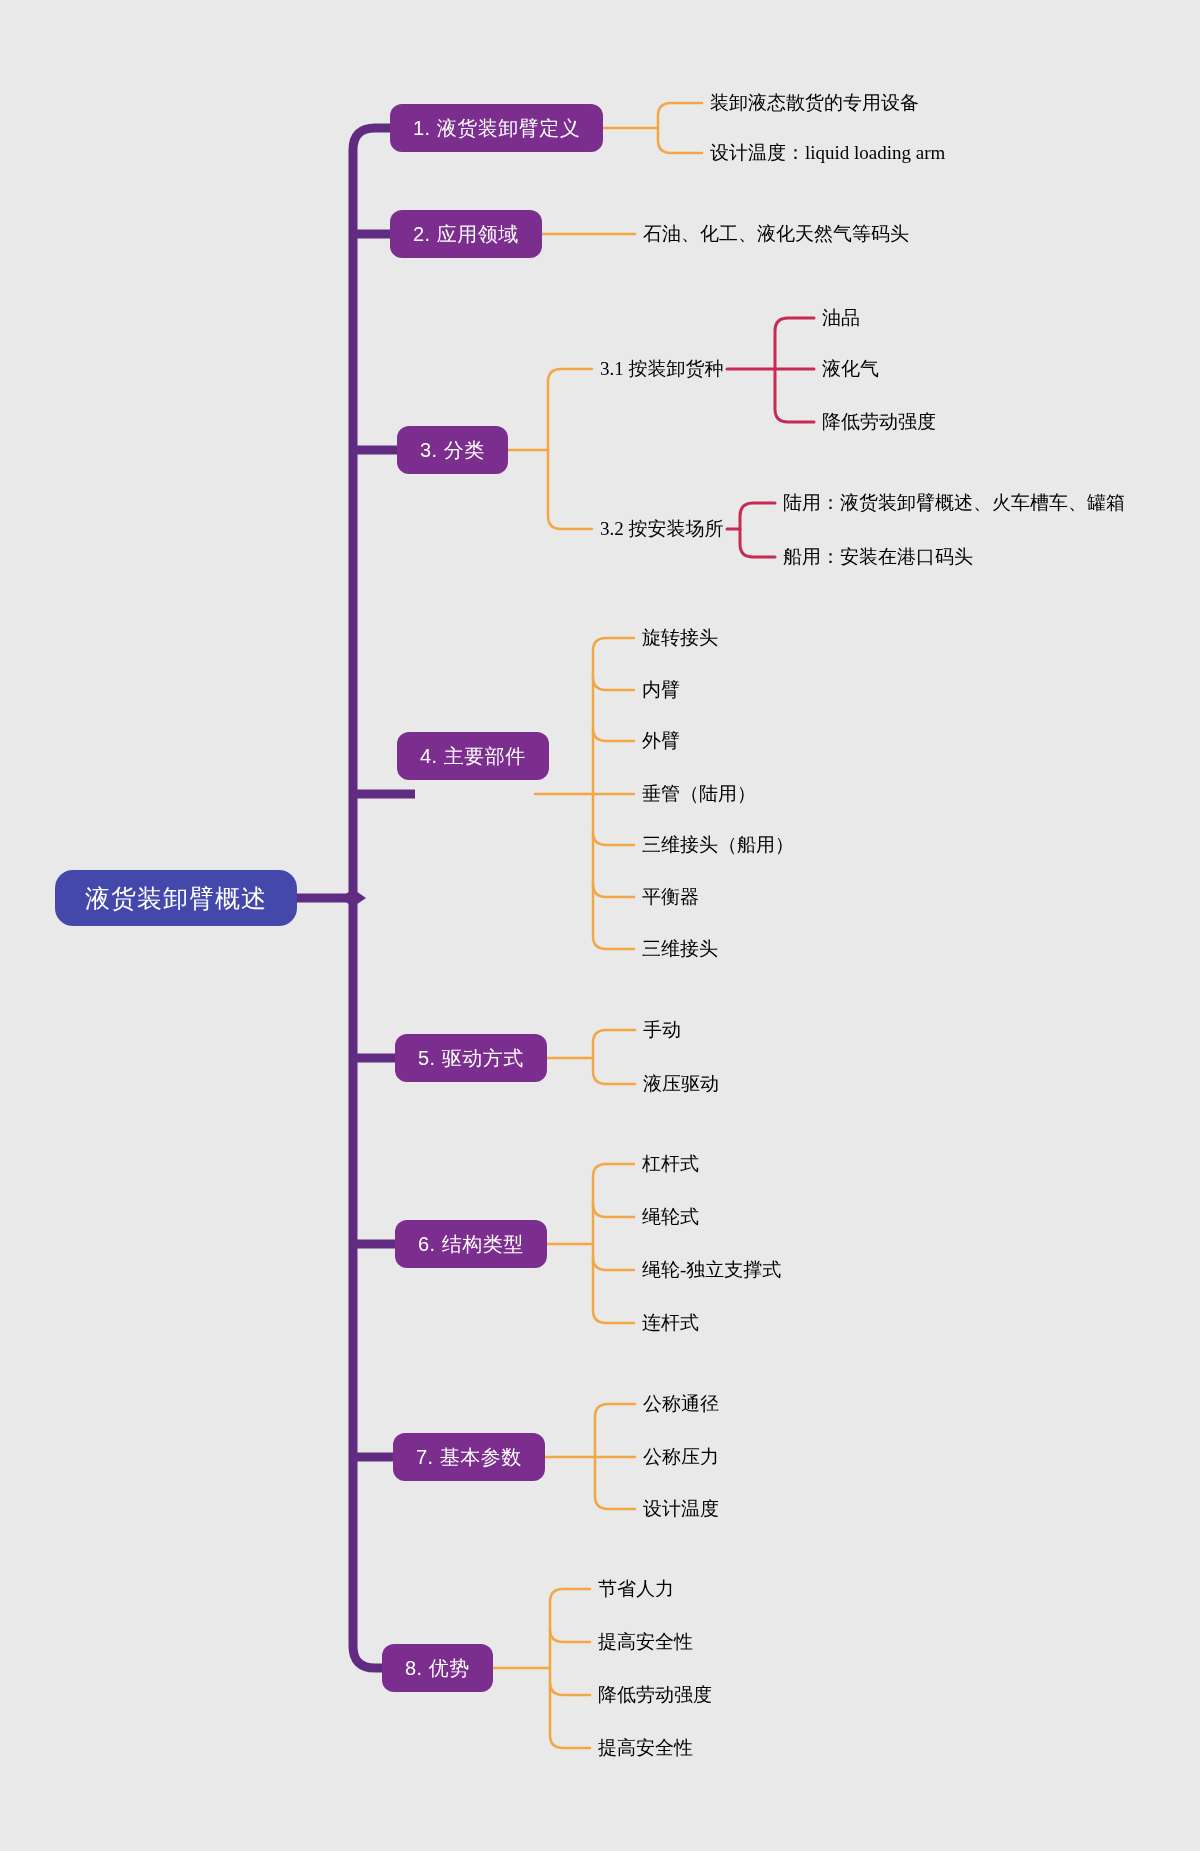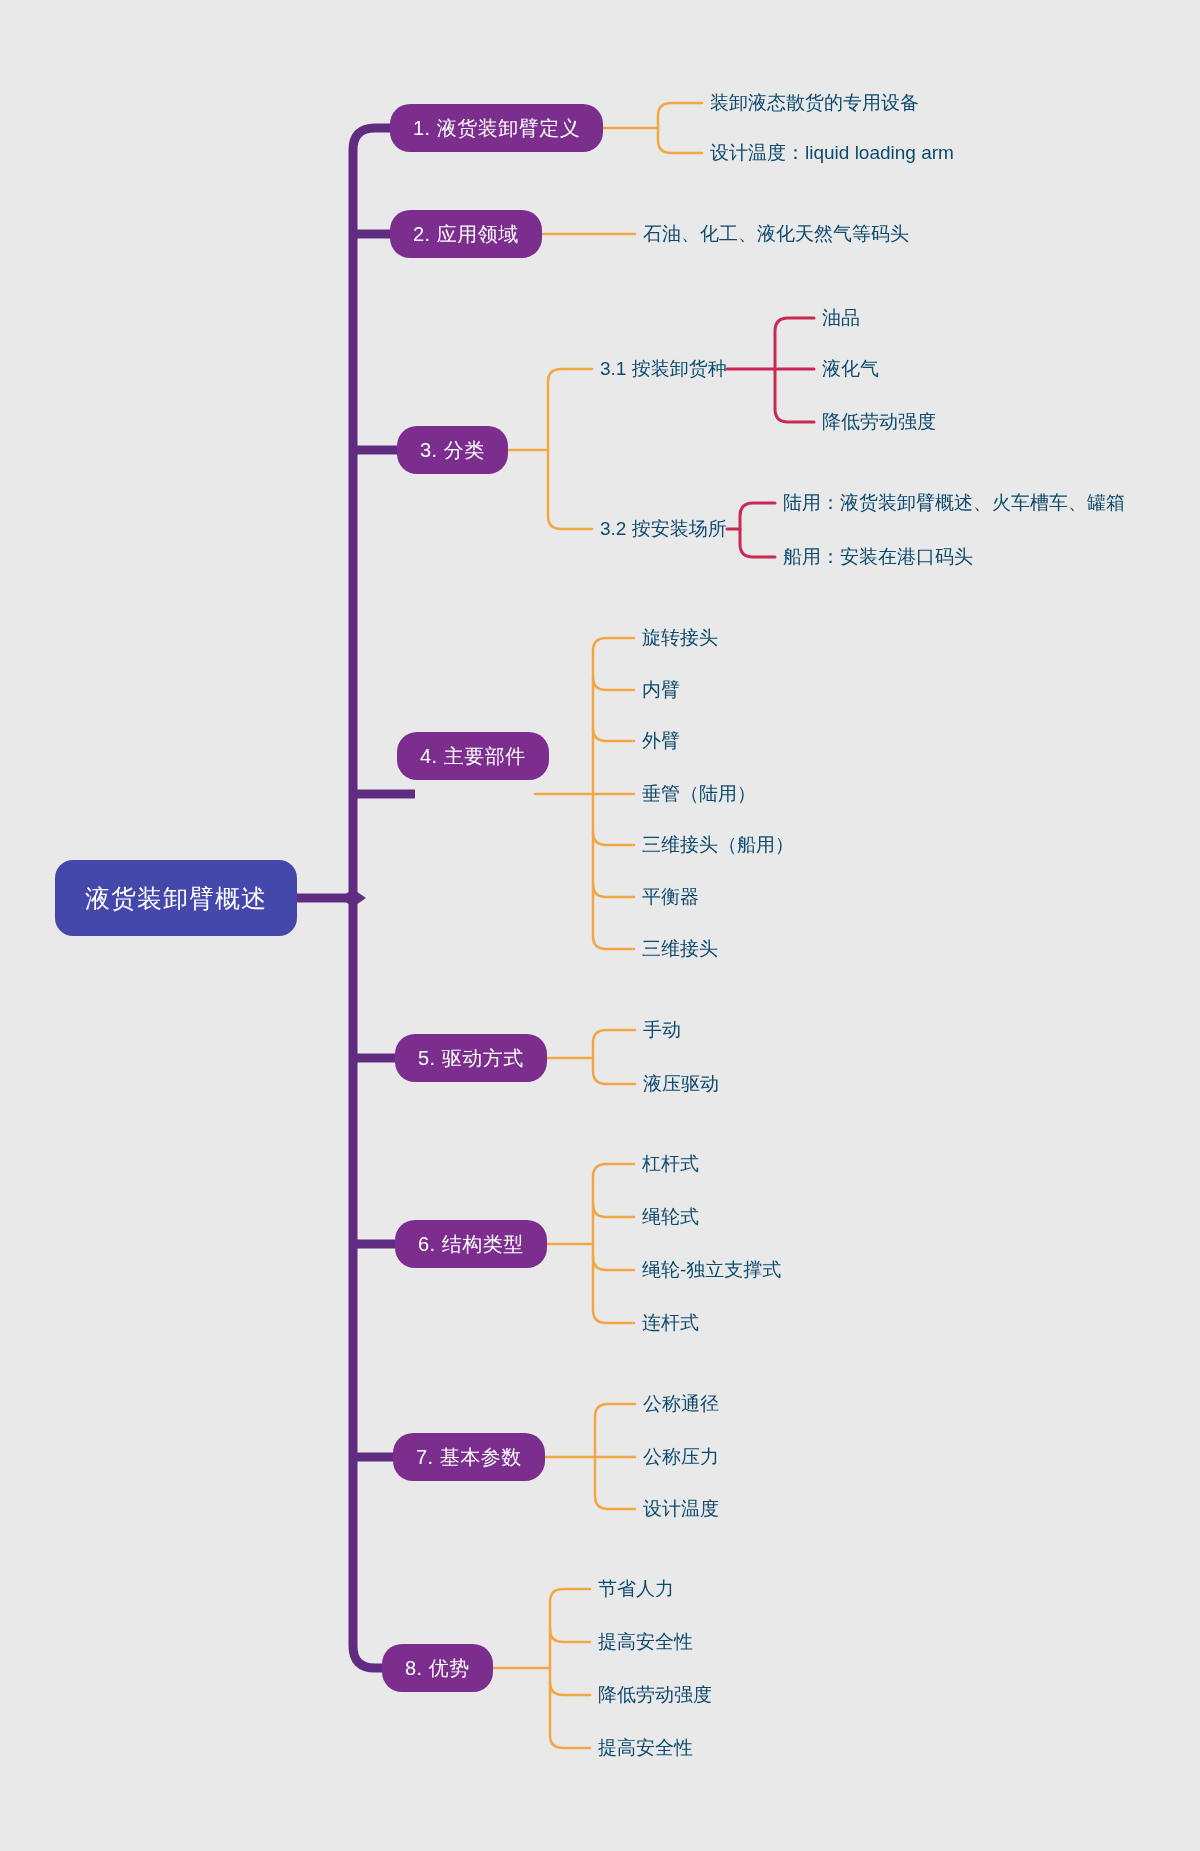--- a/index.html
+++ b/index.html
@@ -7,30 +7,30 @@
     position:relative;width:1200px;height:1851px;background:#eae9e9;
     font-family:"Liberation Sans","DejaVu Sans",sans-serif;overflow:hidden;
   }
   .wires{position:absolute;left:0;top:0;}
   .node{
     position:absolute;transform:translateY(-50%);
     display:inline-flex;align-items:center;justify-content:center;
     white-space:nowrap;color:#ffffff;box-sizing:border-box;
   }
   .node-root{
-    background:#4448aa;height:76px;padding:0 30px;border-radius:18px;
+    background:#4448aa;height:56px;padding:0 30px;border-radius:18px;
     font-size:25px;letter-spacing:1px;
   }
   .node-branch{
-    background:#7b2e8d;height:48px;padding:0 23px;border-radius:20px;
+    background:#7b2e8d;height:48px;padding:0 23px;border-radius:12px;
     font-size:20px;letter-spacing:0.5px;
   }
   .leaf{
     position:absolute;transform:translateY(-50%);
-    white-space:nowrap;font-size:19px;color:#0c4a6e;
+    white-space:nowrap;font-size:19px;color:#000000;font-family:Liberation Serif, serif;
   }
 </style>
 </head>
 <body>
 
 <div class="canvas">
 
   <svg class="wires" width="1200" height="1851">
 
     <g stroke="#602c82" stroke-width="9" fill="none">

